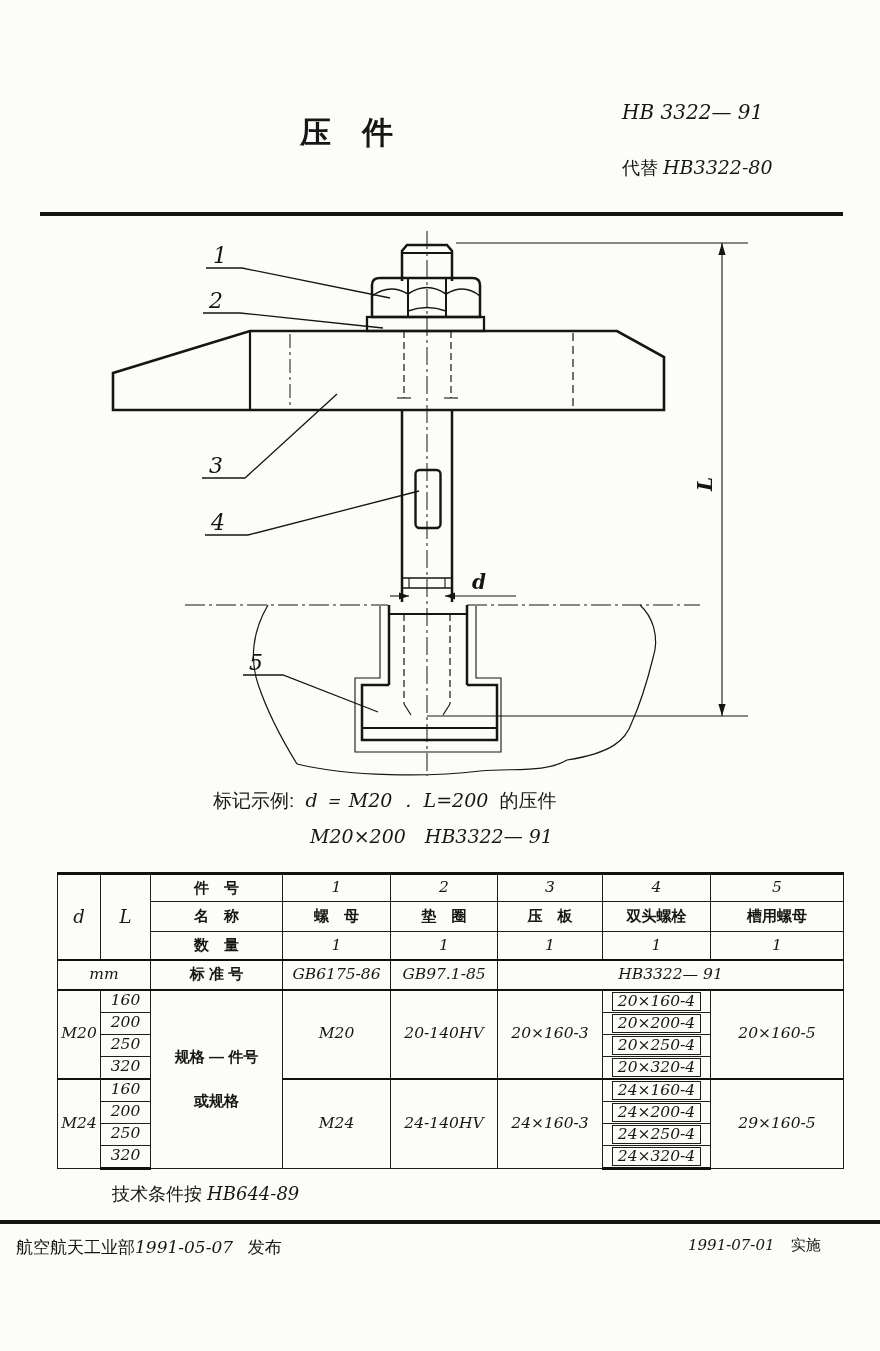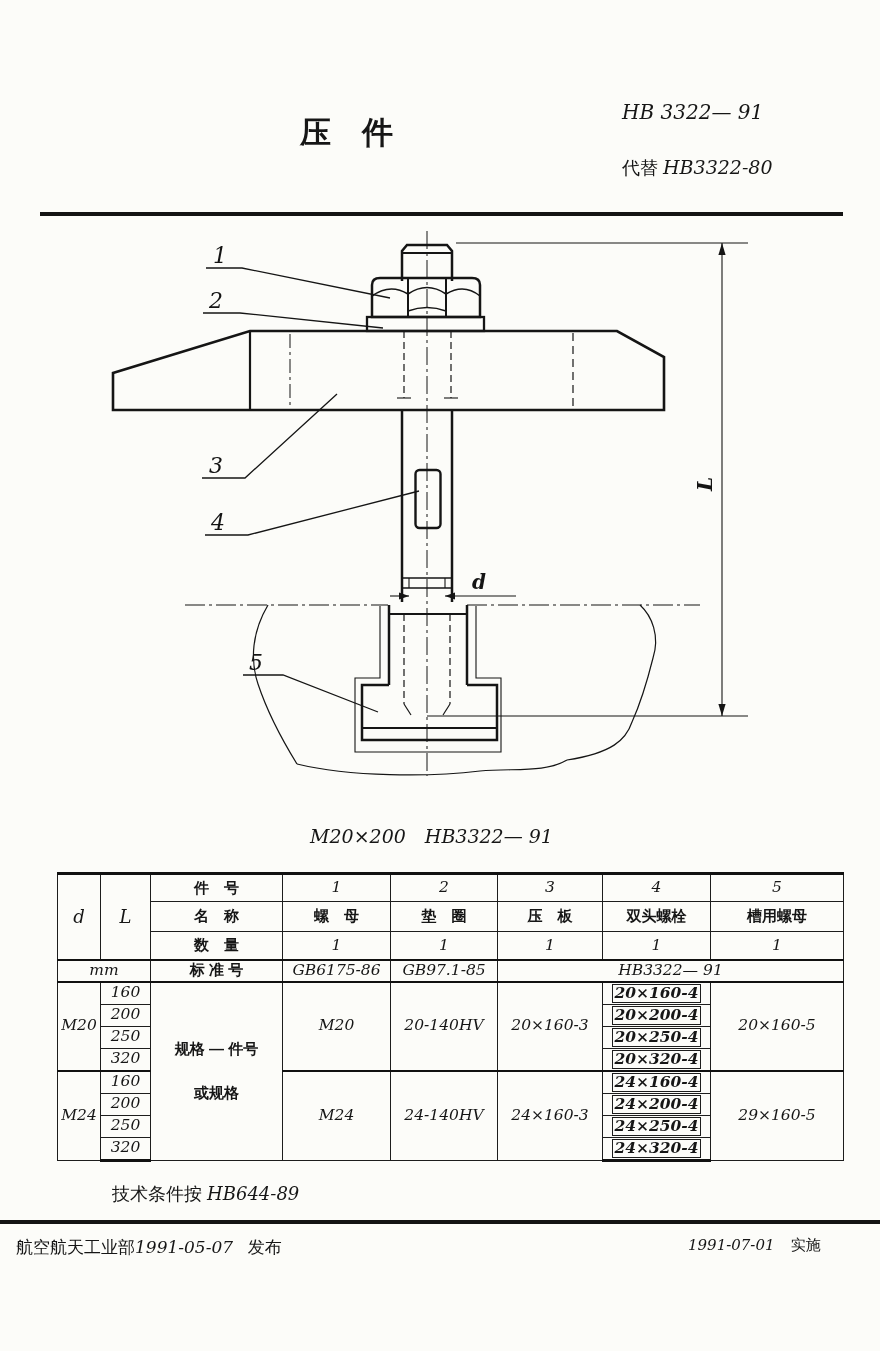--- a/index.html
+++ b/index.html
@@ -27,21 +27,21 @@
   table.spec td{border:1.5px solid #1d1d1d;text-align:center;vertical-align:middle;
                 padding:0;font-size:15px;line-height:1.1;overflow:hidden;}
   table.spec td.cjk{font-weight:700;font-size:15px;}
   table.spec td.hw, table.spec div.hw{font-family:"DejaVu Serif","Liberation Serif",serif;
                 font-style:italic;font-size:15.5px;}
   tr.h1 td{border-top:3px solid #111;}
   tr.h4 td{border-top:2.2px solid #111;border-bottom:2.6px solid #111;}
   tr.sep td{border-top:2.2px solid #111;}
   tr.last td{border-bottom:3.2px solid #111;}
   td.nest{border-top:none;border-bottom:none;}
-  .nbox{border:1.6px solid #1d1d1d;margin:1px 9px;height:17px;line-height:16px;font-size:14.5px;font-weight:bold;}
+  .nbox{border:1.6px solid #1d1d1d;margin:1px 9px;height:17px;line-height:16px;font-size:14.5px;}
   .spec-cell div{line-height:1.2;}
   .spec-cell .l2{margin-top:26px;}
   svg text{fill:#141414;}
   svg .lab{font-family:"DejaVu Serif","Liberation Serif",serif;font-style:italic;font-size:22px;}
   svg .dim{font-family:"DejaVu Serif","Liberation Serif",serif;font-style:italic;font-size:20px;font-weight:700;}
 </style>
 </head>
 <body>
 
 <div class="page">
@@ -158,20 +158,25 @@
 
     <text class="lab" x="213" y="263">1</text>
     <text class="lab" x="209" y="308">2</text>
     <text class="lab" x="209" y="473">3</text>
     <text class="lab" x="211" y="530">4</text>
     <text class="lab" x="249" y="670">5</text>
     <text class="dim" x="472" y="589">d</text>
     <text class="dim" x="712" y="491" transform="rotate(-90 712 491)">L</text>
   </svg>
 
+  <div class="abs mark1">
+    <span class="cjk">标记示例:</span>
+    <span class="hw" style="margin-left:6px;">d ＝ M20 ． L=200</span>
+    <span class="cjk" style="margin-left:6px;">的压件</span>
+  </div>
   <div class="abs mark2 hw">M20×200　HB3322— 91</div>
 
   <table class="spec abs" style="left:57px;top:872px;width:786px;">
     <colgroup>
       <col style="width:43px">
         <col style="width:50px">
         <col style="width:132px">
       <col style="width:108px">
         <col style="width:107px">
         <col style="width:105px">
@@ -198,21 +203,21 @@
         <td class="cjk">槽用螺母</td>
       </tr>
       <tr class="h3" style="height:28px;">
         <td class="cjk">数　量</td>
         <td class="hw">1</td>
         <td class="hw">1</td>
         <td class="hw">1</td>
         <td class="hw">1</td>
         <td class="hw">1</td>
       </tr>
-      <tr class="h4" style="height:22px;">
+      <tr class="h4" style="height:30px;">
         <td colspan="2" class="hw">mm</td>
         <td class="cjk">标 准 号</td>
         <td class="hw">GB6175-86</td>
         <td class="hw">GB97.1-85</td>
         <td colspan="3" class="hw">HB3322— 91</td>
       </tr>
 
       <tr style="height:22px;">
         <td rowspan="4" class="hw">M20</td>
         <td class="hw">160</td>

